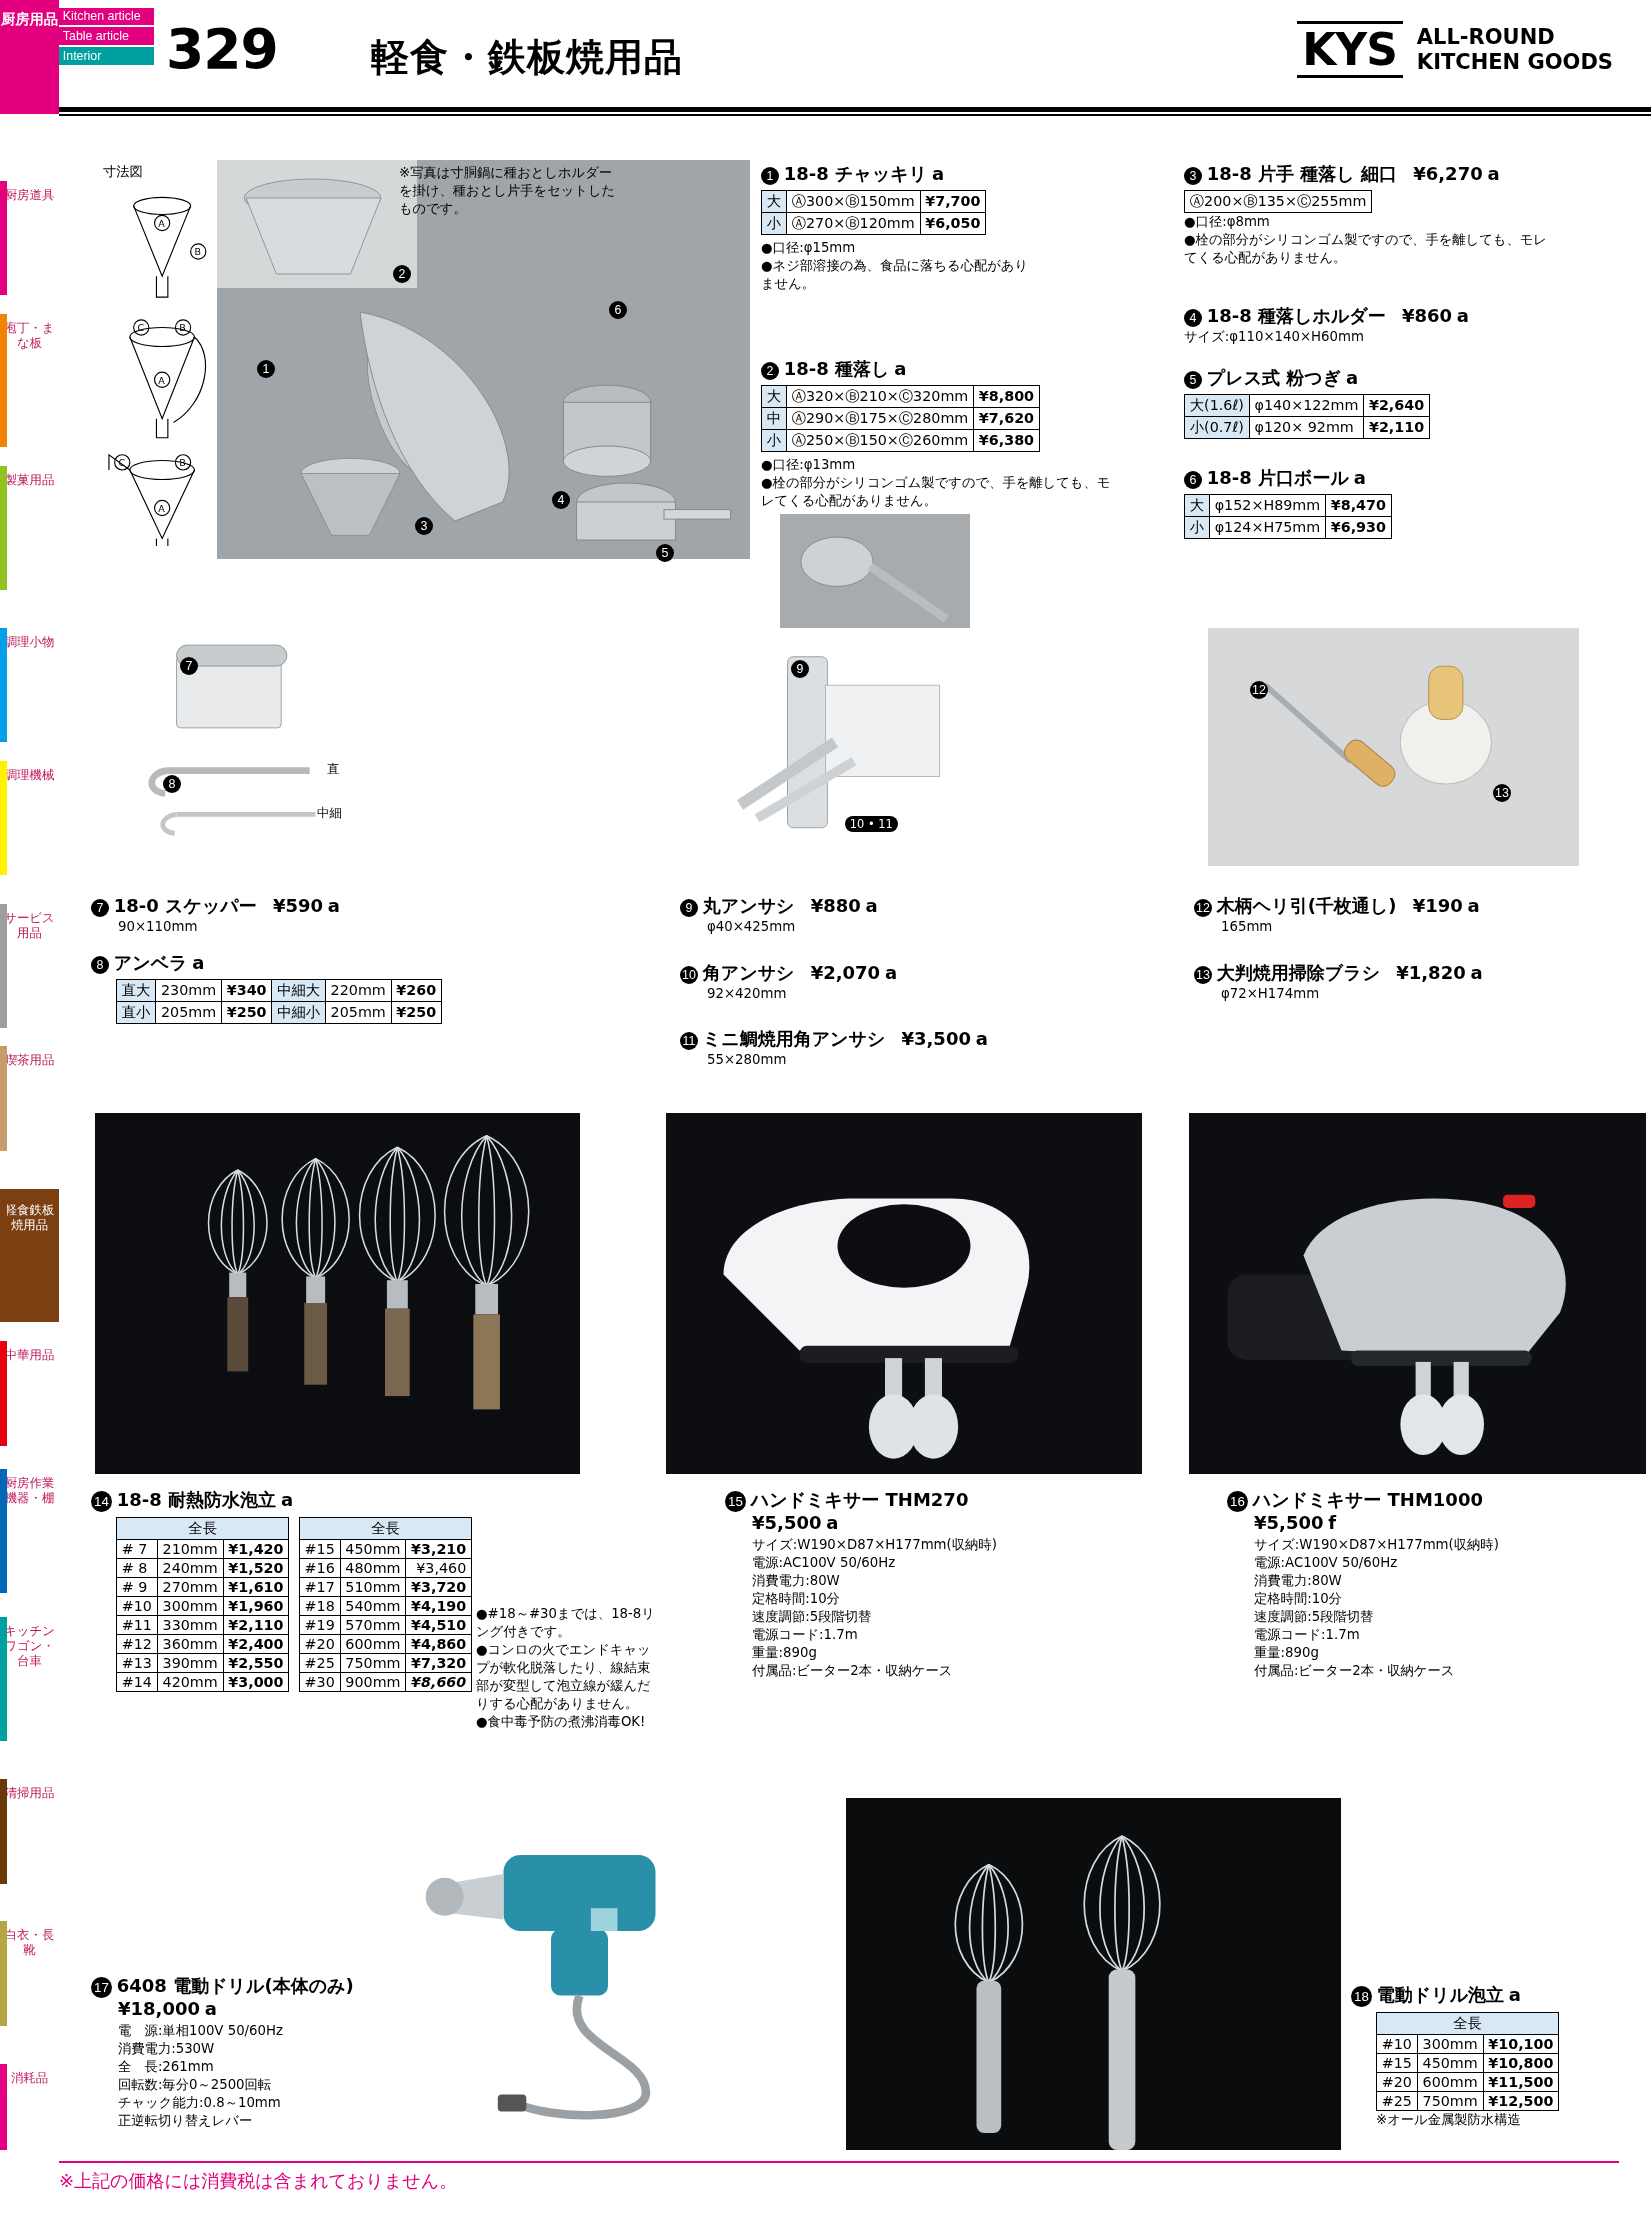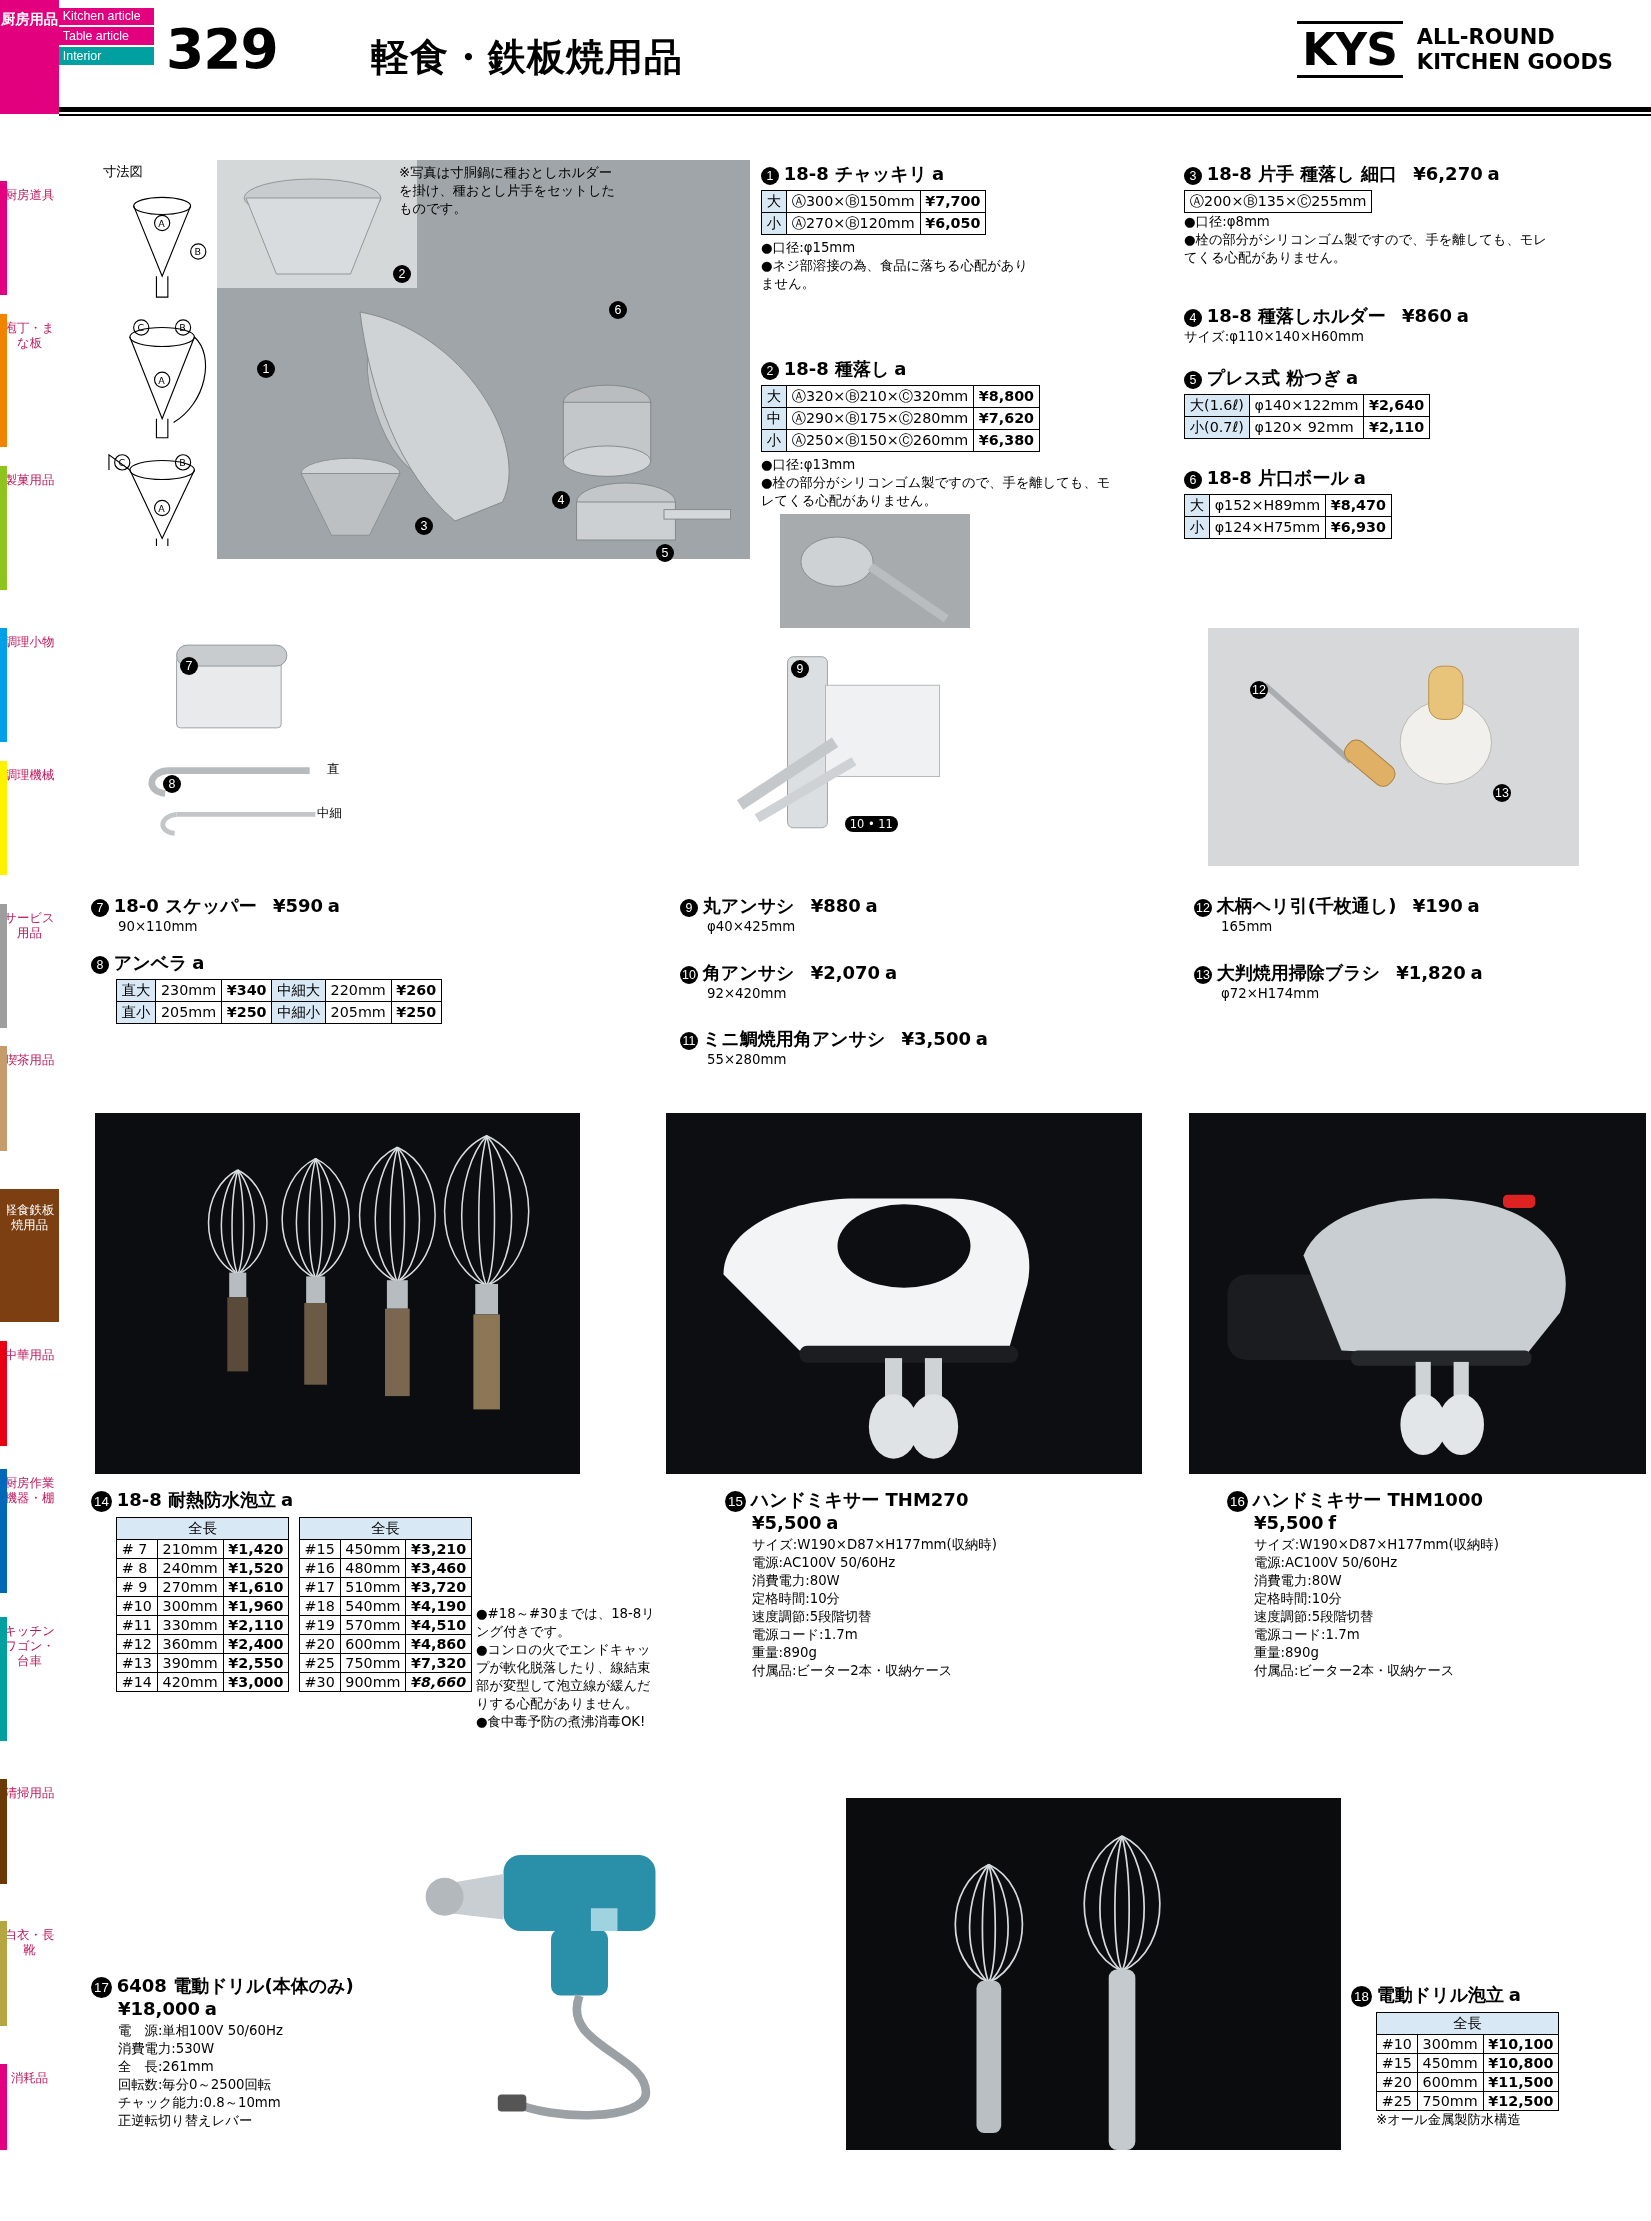--- a/index.html
+++ b/index.html
@@ -536,21 +536,21 @@
               <td class="hl" colspan="3" style="text-align:center;">全長</td>
             </tr>
         <tr>
               <td>#15</td>
               <td>450mm</td>
               <td style="text-align:right;font-weight:bold;">¥3,210</td>
             </tr>
         <tr>
               <td>#16</td>
               <td>480mm</td>
-              <td style="text-align:right;font-weight:bold;">¥3,460</td>
+              <td style="text-align:right;font-weight:normal;">¥3,460</td>
             </tr>
         <tr>
               <td>#17</td>
               <td>510mm</td>
               <td style="text-align:right;font-weight:bold;">¥3,720</td>
             </tr>
         <tr>
               <td>#18</td>
               <td>540mm</td>
               <td style="text-align:right;font-weight:bold;">¥4,190</td>
@@ -692,15 +692,19 @@
       <tr>
             <td>#25</td>
             <td>750mm</td>
             <td style="text-align:right;font-weight:bold;">¥12,500</td>
           </tr>
     </tbody>
       </table>
     <div class="note" style="margin-left:25px;">※オール金属製防水構造</div>
   </div>
 
+  <div class="footer">
+    <div class="line"></div>
+    <div class="txt">※上記の価格には消費税は含まれておりません。</div>
+  </div>
 
 </div>
 
 
 </body></html>

